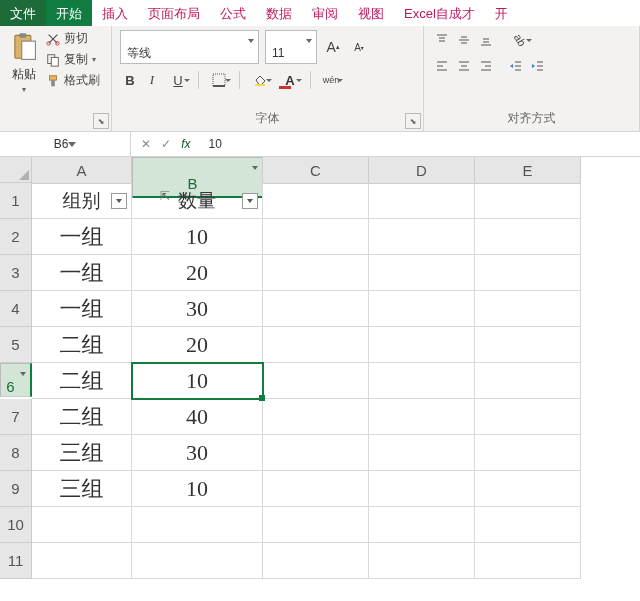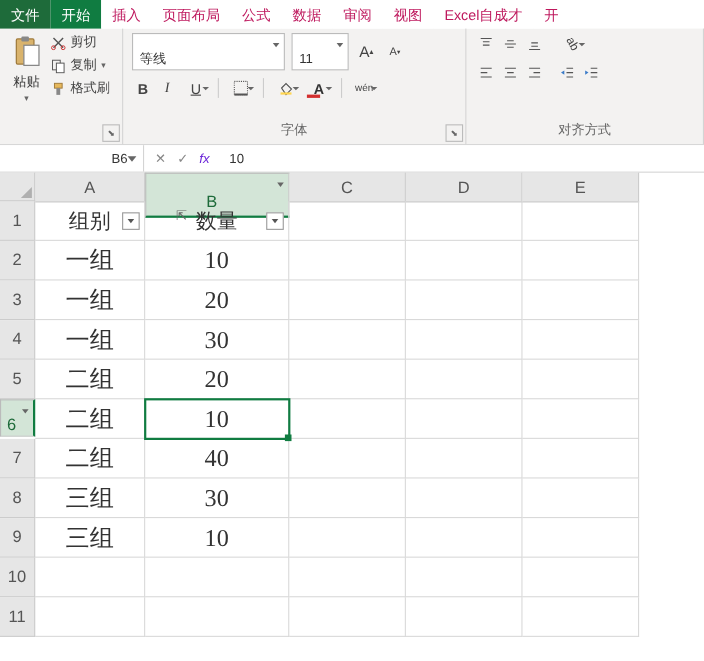--- a/index.html
+++ b/index.html
@@ -27,24 +27,24 @@
 .ibtn{width:20px;height:20px;display:flex;align-items:center;justify-content:center;color:#444;font-size:13px;position:relative}
 .ibtn.dd{width:28px}
 .ibtn.dd::after{content:"";position:absolute;right:2px;top:9px;border-left:3px solid transparent;border-right:3px solid transparent;border-top:3px solid #666}
 .row2{display:flex;align-items:center;gap:2px}
 .sep{width:1px;height:18px;background:#ccc;margin:0 4px}
 .Abig{font-size:14px}
 .Asmall{font-size:10px}
 .align-group{flex:1}
 .align-row{display:flex;gap:2px;margin-bottom:6px}
 .namebox-row{display:flex;align-items:center;height:24px;border-bottom:1px solid #d4d4d4;background:#fff}
-.namebox{width:118px;border-right:1px solid #d4d4d4;padding:0 6px;height:100%;display:flex;align-items:center;justify-content:flex-end}
+.namebox{width:118px;border-right:1px solid #d4d4d4;padding:0 6px;height:100%;display:flex;align-items:center;justify-content:center}
 .namebox::after{content:"";border-left:4px solid transparent;border-right:4px solid transparent;border-top:5px solid #666}
 .fx-btns{display:flex;align-items:center;gap:10px;padding:0 10px;color:#888}
-.fx{font-style:italic;color:#6d28d9}
+.fx{font-style:italic;color:#14532d}
 .fbar-val{padding:0 8px;color:#333}
 .grid{display:grid;grid-template-columns:32px 100px 131px 106px 106px 106px;grid-auto-rows:36px}
 .corner{background:#e6e6e6;border-right:1px solid #ccc;border-bottom:1px solid #ccc;position:relative}
 .corner::after{content:"";position:absolute;right:2px;bottom:2px;border-left:10px solid transparent;border-bottom:10px solid #b0b0b0}
 .colh{background:#e6e6e6;border-right:1px solid #ccc;border-bottom:1px solid #ccc;display:flex;align-items:center;justify-content:center;font-size:15px;color:#555;height:26px}
 .colh.sel{background:#d3e5d7;color:#1e6b3a;border-bottom:2px solid #107c41}
 .rowh{background:#e6e6e6;border-right:1px solid #ccc;border-bottom:1px solid #ccc;display:flex;align-items:center;justify-content:center;font-size:15px;color:#555}
 .rowh.sel{background:#d3e5d7;color:#1e6b3a;border-right:2px solid #107c41}
 .cell{border-right:1px solid #d9d9d9;border-bottom:1px solid #d9d9d9;display:flex;align-items:center;justify-content:center;font-size:22px;color:#333;position:relative;font-family:"SimSun","宋体",serif}
 .cell.header{font-size:19px}

